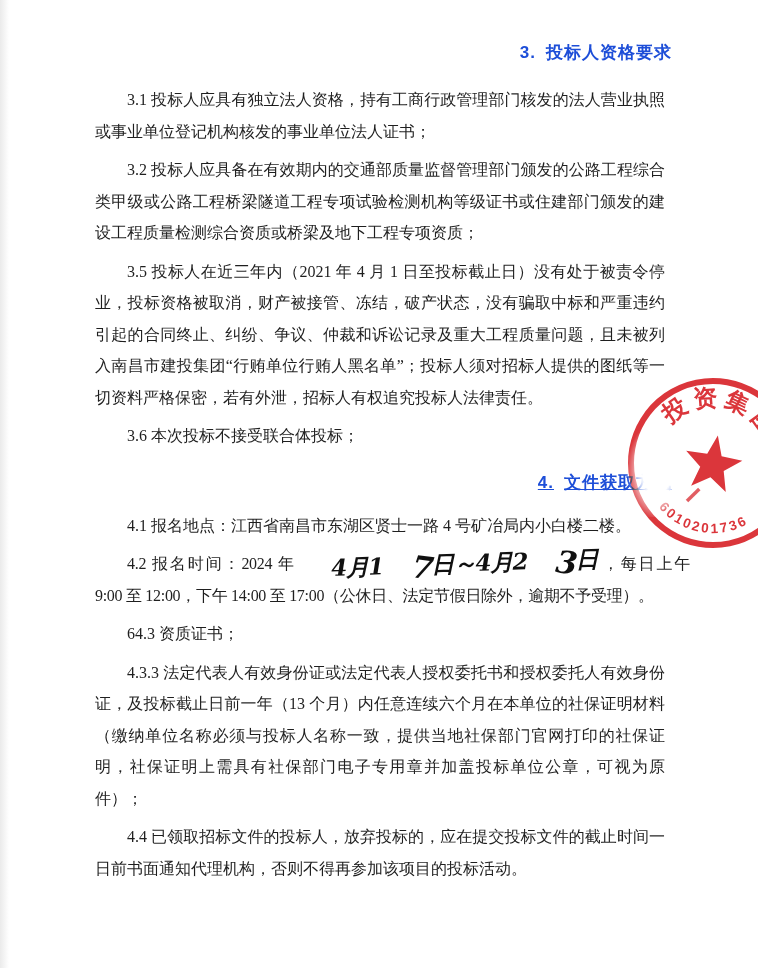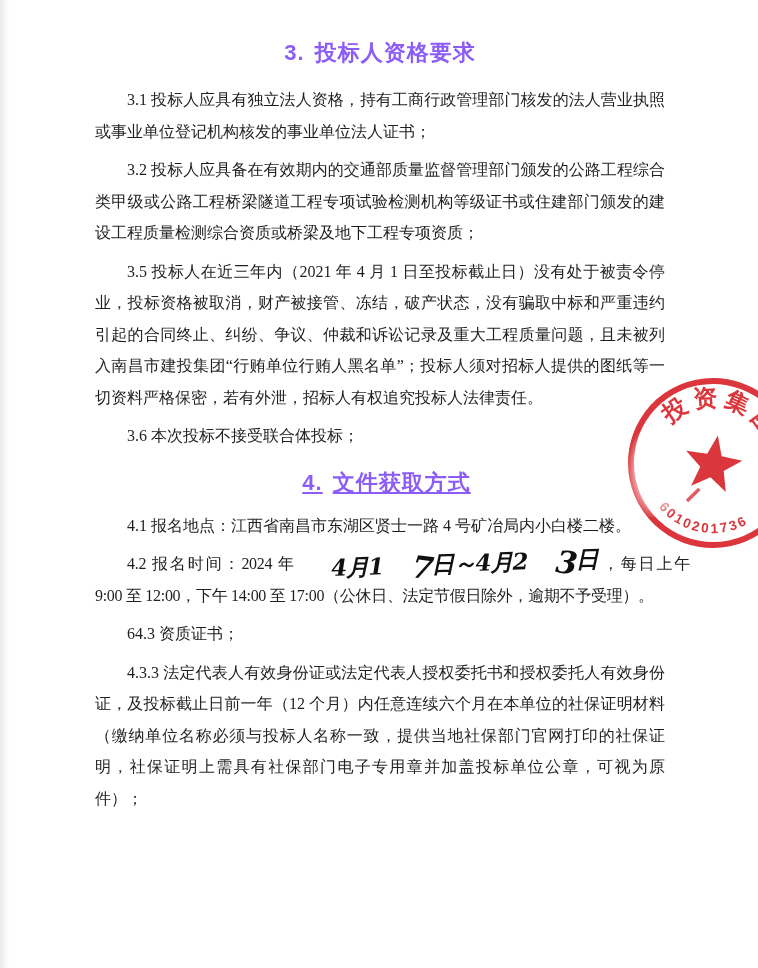--- a/index.html
+++ b/index.html
@@ -15,22 +15,22 @@
     font-size:16px; line-height:31.5px;
     text-align:justify;
     filter:blur(0.22px);
   }
   .page::after {
     content:''; position:absolute; left:0; top:0; bottom:0; width:9px;
     background:linear-gradient(90deg, rgba(110,110,110,0.14), rgba(110,110,110,0));
     pointer-events:none;
   }
   h2.sec {
-    font-size:22px; font-weight:700; color:#8b5cf6;
-    line-height:26px; text-align:center;
+    font-size:17px; font-weight:700; color:#1d4ed8;
+    line-height:26px; text-align:right;
     font-family:"Liberation Sans","DejaVu Sans",sans-serif;
     letter-spacing:1px;
   }
   h2.sec-3 { margin:0 0 18px 0; }
   h2.sec-4 { margin:18px 0 14px 13px;text-decoration:underline; }
   h2.sec .sec-num { margin-right:10px; }
   p.para { margin:7px; text-indent:2em; }
   p.tight { margin-right:-18px; letter-spacing:-0.3px; }
   
   .hw-wrap { display:inline-block; height:16px; line-height:16px; vertical-align:baseline;
@@ -70,21 +70,22 @@
     <p class="para">3.5 投标人在近三年内（2021 年 4 月 1 日至投标截止日）没有处于被责令停业，投标资格被取消，财产被接管、冻结，破产状态，没有骗取中标和严重违约引起的合同终止、纠纷、争议、仲裁和诉讼记录及重大工程质量问题，且未被列入南昌市建投集团“行贿单位行贿人黑名单”；投标人须对招标人提供的图纸等一切资料严格保密，若有外泄，招标人有权追究投标人法律责任。</p>
     <p class="para">3.6 本次投标不接受联合体投标；</p>
 
     <h2 class="sec sec-4"><span class="sec-num">4.</span><span>文件获取方式</span></h2>
 
     <p class="para">4.1 报名地点：江西省南昌市东湖区贤士一路 4 号矿冶局内小白楼二楼。</p>
 
     <p class="para tight"><span>4.2 报名时间：2024 年</span><span class="hw-wrap"><span class="hw-ch">4月1</span><span class="hw-big">7</span><span class="hw-ch">日～4月2</span><span class="hw-big">3</span><span class="hw-ch">日</span></span><span>，每日上午 9:00 至 12:00，下午 14:00 至 17:00（公休日、法定节假日除外，逾期不予受理）。</span></p>
 
     <p class="para">64.3 资质证书；</p>
-    <p class="para">4.3.3 法定代表人有效身份证或法定代表人授权委托书和授权委托人有效身份证，及投标截止日前一年（12 个月）内任意连续六个月在本单位的社保证明材料（缴纳单位名称必须与投标人名称一致，提供当地社保部门官网打印的社保证明，社保证明上需具有社保部门电子专用章并加盖投标单位公章，可视为原件）；</p>
+    <p class="para">4.3.3 法定代表人有效身份证或法定代表人授权委托书和授权委托人有效身份证，及投标截止日前一年（13 个月）内任意连续六个月在本单位的社保证明材料（缴纳单位名称必须与投标人名称一致，提供当地社保部门官网打印的社保证明，社保证明上需具有社保部门电子专用章并加盖投标单位公章，可视为原件）；</p>
+    <p class="para">4.4 已领取招标文件的投标人，放弃投标的，应在提交投标文件的截止时间一日前书面通知代理机构，否则不得再参加该项目的投标活动。</p>
 
   </div>
 
   <svg class="stamp" viewBox="0 0 190 190" width="190" height="190" aria-hidden="true">
     <defs>
       <path id="arcTop" d="M 41.4 75.5 A 57 57 0 0 1 148.6 75.5" fill="none"></path>
       <path id="arcBot" d="M 29.2 118.9 A 70 70 0 0 0 160.8 118.9" fill="none"></path>
     </defs>
     <g transform="rotate(10 95 95)">
       <circle cx="95" cy="95" r="82" fill="none" stroke="#d8242a" stroke-width="6"></circle>

